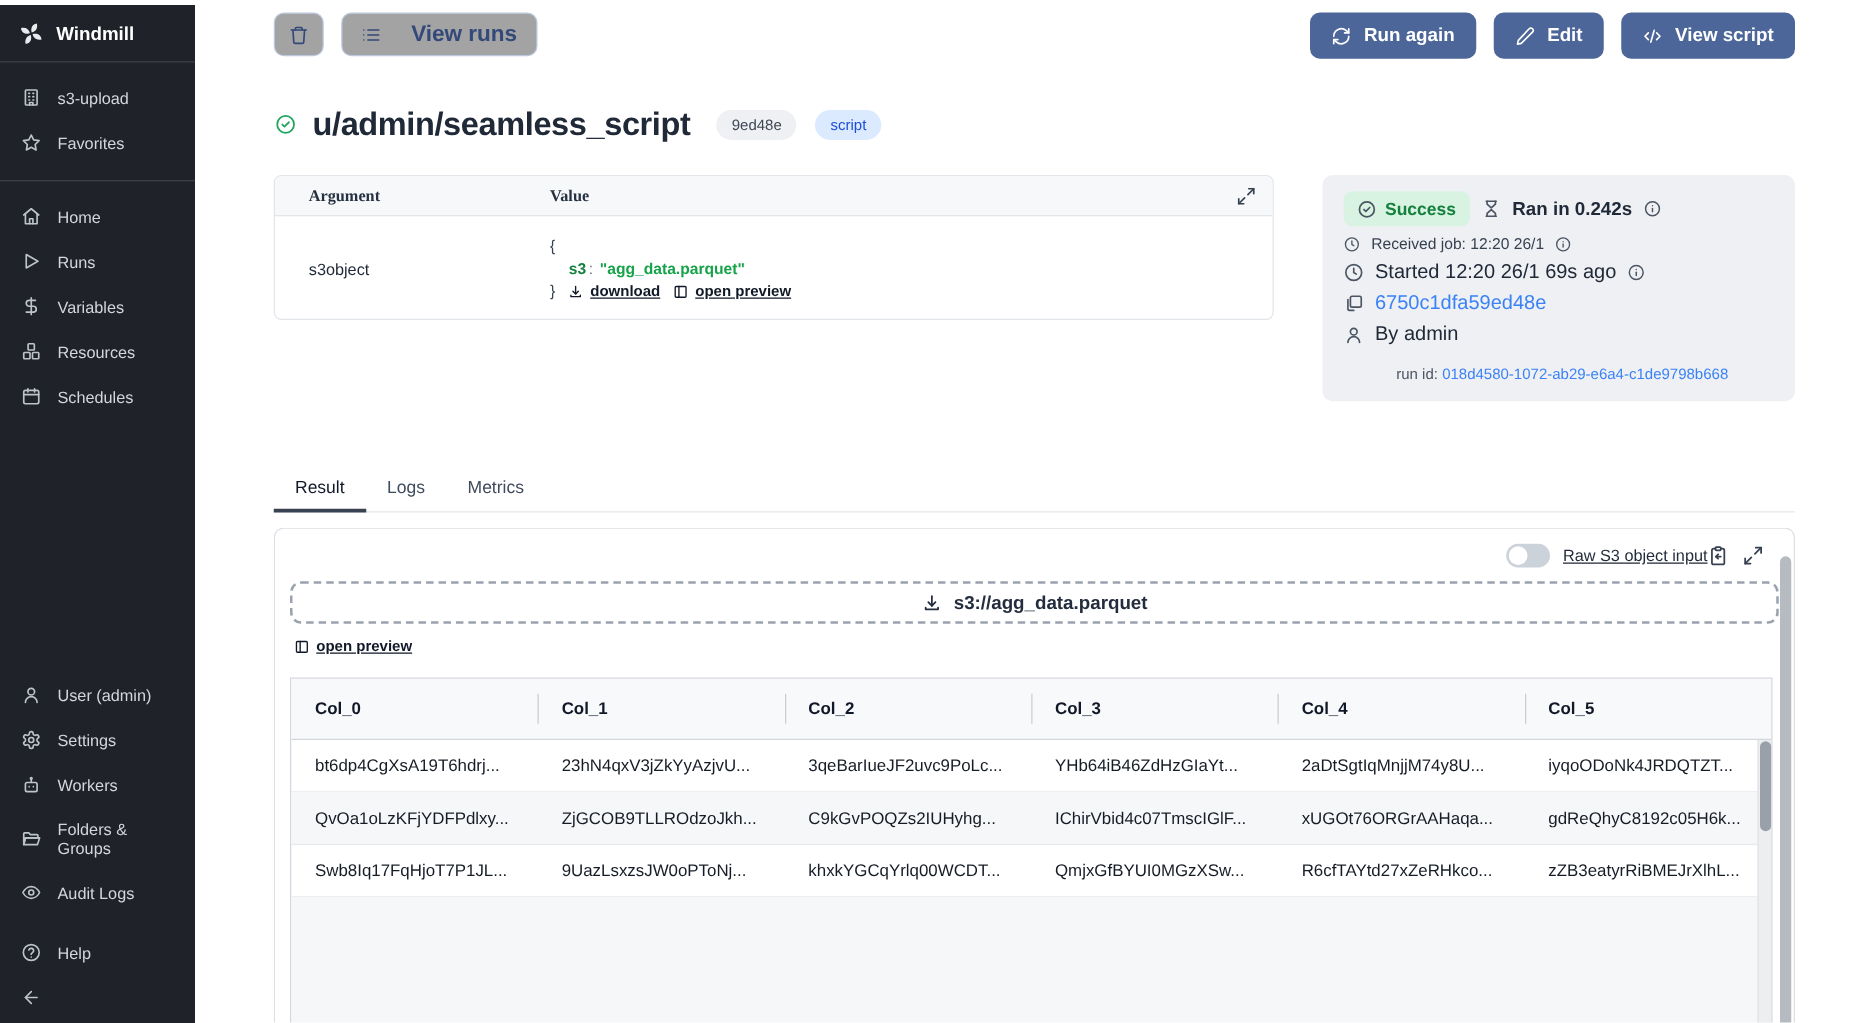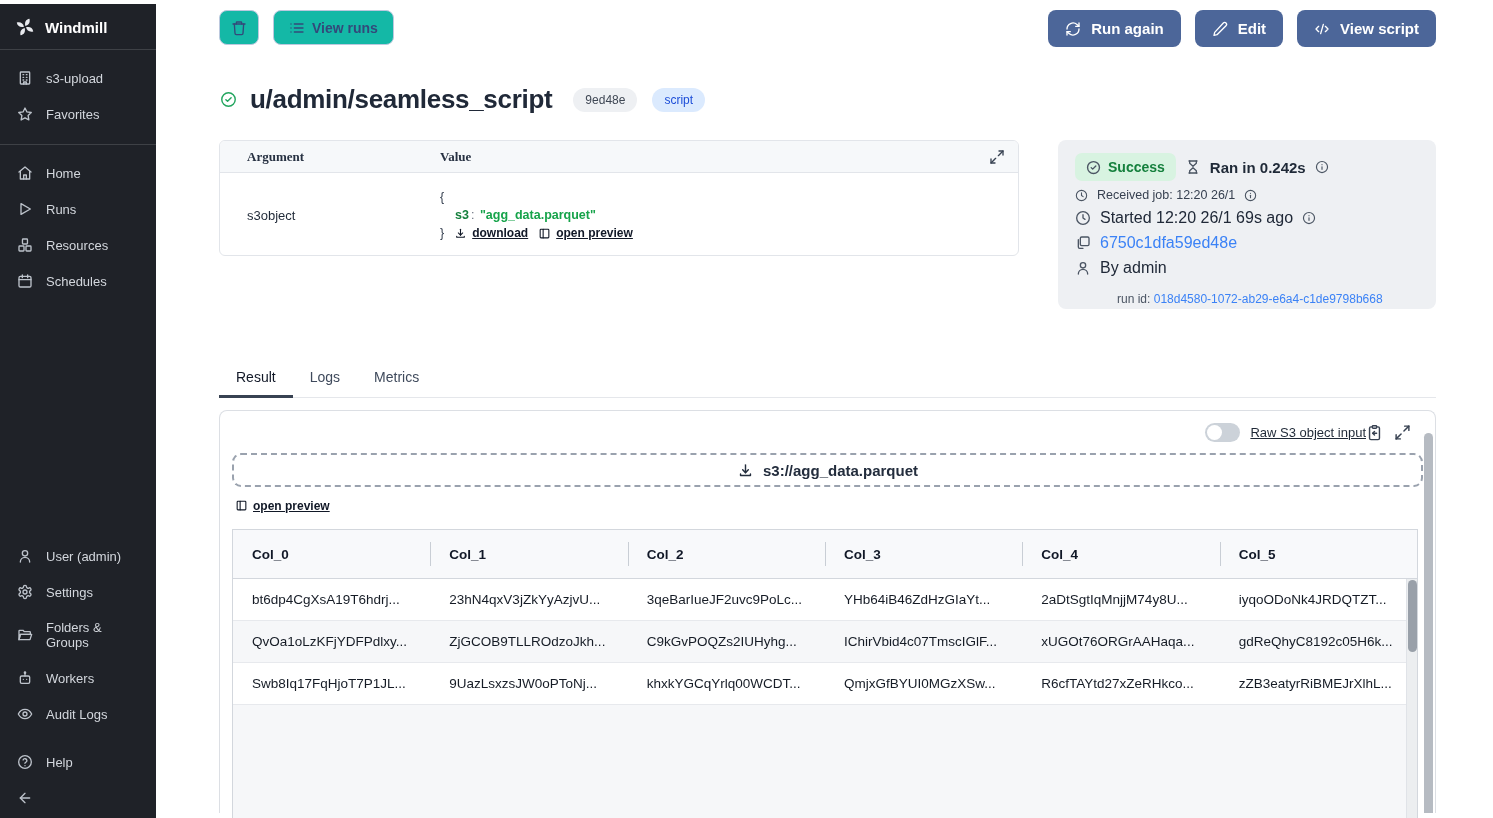--- a/index.html
+++ b/index.html
@@ -32,24 +32,24 @@
   .side-item svg { width:16px; height:16px; color:#bdc3cb; flex:none; }
   .side-spacer { flex:1; }
   .side-footer { padding-bottom:6px; }
 
   
   .main { margin-left:156px; padding:10px 57px 0 63px; }
 
   .toolbar { display:flex; align-items:flex-start; justify-content:space-between; }
   .toolbar-left, .toolbar-right { display:flex; gap:14px; }
   .btn-outline {
-    display:inline-flex; align-items:center; justify-content:center; gap:7px;
-    height:35px; padding:0 15px; background:#14b8a6;
+    display:inline-flex; align-items:center; justify-content:center; gap:24px;
+    height:35px; padding:0 15px; background:#a3a3a3;
     border:1px solid #bcc8de; border-radius:8px;
-    color:#33497a; font-weight:700; font-size:14px; cursor:pointer;
+    color:#33497a; font-weight:700; font-size:18px; cursor:pointer;
     font-family:"Liberation Sans", sans-serif;
   }
   .btn-icon-only { width:40px; padding:0; }
   .btn-outline svg { width:16px; height:16px; }
   .btn-primary {
     display:inline-flex; align-items:center; gap:10px;
     height:37px; padding:0 17px; background:#4c6699;
     border:none; border-radius:8px;
     color:#fff; font-weight:700; font-size:15px; cursor:pointer;
     font-family:"Liberation Sans", sans-serif;
@@ -87,21 +87,21 @@
   .mini-link {
     display:inline-flex; align-items:center; gap:5px;
     font-size:12px; font-weight:700; color:#111827; cursor:pointer;
   }
   .mini-link .lbl { text-decoration:underline; }
   .mini-link svg { width:13px; height:13px; }
 
   
   .info-panel {
     width:378px; background:#eef0f3; border-radius:8px;
-    padding:13px 17px 3px; font-size:16px; color:#202938;
+    padding:13px 17px 15px; font-size:16px; color:#202938;
   }
   .info-line { display:flex; align-items:center; gap:9px; margin-bottom:7px; }
   .info-line svg { flex:none; color:#4b5563; }
   .info-ico-muted { color:#6b7280 !important; }
   .success-badge {
     display:inline-flex; align-items:center; gap:7px;
     background:#d8f3e1; color:#15803d; font-weight:700; font-size:14px;
     padding:6px 11px; border-radius:7px;
   }
   .success-badge svg { width:15px; height:15px; }
@@ -238,20 +238,29 @@
       <span>
         <svg viewBox="0 0 24 24" fill="none" stroke="currentColor" stroke-width="2" stroke-linecap="round" stroke-linejoin="round" width="16" height="16">
           <path d="M6 4l14 8-14 8z"></path>
         </svg>
       </span>
       <span>Runs</span>
     </div>
     <div class="side-item">
       <span>
         <svg viewBox="0 0 24 24" fill="none" stroke="currentColor" stroke-width="2" stroke-linecap="round" stroke-linejoin="round" width="16" height="16">
+          <line x1="12" y1="2" x2="12" y2="22"></line>
+            <path d="M17 5H9.5a3.5 3.5 0 0 0 0 7h5a3.5 3.5 0 0 1 0 7H6"></path>
+        </svg>
+      </span>
+      <span>Variables</span>
+    </div>
+    <div class="side-item">
+      <span>
+        <svg viewBox="0 0 24 24" fill="none" stroke="currentColor" stroke-width="2" stroke-linecap="round" stroke-linejoin="round" width="16" height="16">
           <rect x="3" y="13.5" width="7.5" height="7.5" rx="1"></rect>
             <rect x="13.5" y="13.5" width="7.5" height="7.5" rx="1"></rect>
             <rect x="8.2" y="3" width="7.5" height="7.5" rx="1"></rect>
         </svg>
       </span>
       <span>Resources</span>
     </div>
     <div class="side-item">
       <span>
         <svg viewBox="0 0 24 24" fill="none" stroke="currentColor" stroke-width="2" stroke-linecap="round" stroke-linejoin="round" width="16" height="16">
@@ -276,40 +285,40 @@
       <span>User (admin)</span>
     </div>
     <div class="side-item">
       <span>
         <svg viewBox="0 0 24 24" fill="none" stroke="currentColor" stroke-width="2" stroke-linecap="round" stroke-linejoin="round" width="16" height="16">
           <circle cx="12" cy="12" r="3"></circle>
           <path d="M12.22 2h-.44a2 2 0 0 0-2 2v.18a2 2 0 0 1-1 1.73l-.43.25a2 2 0 0 1-2 0l-.15-.08a2 2 0 0 0-2.73.73l-.22.38a2 2 0 0 0 .73 2.73l.15.1a2 2 0 0 1 1 1.72v.51a2 2 0 0 1-1 1.74l-.15.09a2 2 0 0 0-.73 2.73l.22.38a2 2 0 0 0 2.73.73l.15-.08a2 2 0 0 1 2 0l.43.25a2 2 0 0 1 1 1.73V20a2 2 0 0 0 2 2h.44a2 2 0 0 0 2-2v-.18a2 2 0 0 1 1-1.73l.43-.25a2 2 0 0 1 2 0l.15.08a2 2 0 0 0 2.73-.73l.22-.39a2 2 0 0 0-.73-2.73l-.15-.08a2 2 0 0 1-1-1.74v-.5a2 2 0 0 1 1-1.74l.15-.09a2 2 0 0 0 .73-2.73l-.22-.38a2 2 0 0 0-2.73-.73l-.15.08a2 2 0 0 1-2 0l-.43-.25a2 2 0 0 1-1-1.73V4a2 2 0 0 0-2-2z"></path>
         </svg>
       </span>
       <span>Settings</span>
-    </div>
-    <div class="side-item">
-      <span>
-        <svg viewBox="0 0 24 24" fill="none" stroke="currentColor" stroke-width="2" stroke-linecap="round" stroke-linejoin="round" width="16" height="16">
-          <path d="M4 5h5l2 2h8a1 1 0 0 1 1 1v3H5l-2 8V6a1 1 0 0 1 1-1z"></path>
-            <path d="M5 11h17l-2.5 8H3z"></path>
-        </svg>
-      </span>
-      <span>Folders &amp; Groups</span>
     </div>
     <div class="side-item">
       <span>
         <svg viewBox="0 0 24 24" fill="none" stroke="currentColor" stroke-width="2" stroke-linecap="round" stroke-linejoin="round" width="16" height="16">
           <rect x="5" y="9" width="14" height="11" rx="2"></rect>
             <path d="M12 9V5"></path>
             <circle cx="12" cy="4" r="1"></circle>
             <path d="M9.5 14h.01M14.5 14h.01"></path>
         </svg>
       </span>
       <span>Workers</span>
+    </div>
+    <div class="side-item">
+      <span>
+        <svg viewBox="0 0 24 24" fill="none" stroke="currentColor" stroke-width="2" stroke-linecap="round" stroke-linejoin="round" width="16" height="16">
+          <path d="M4 5h5l2 2h8a1 1 0 0 1 1 1v3H5l-2 8V6a1 1 0 0 1 1-1z"></path>
+            <path d="M5 11h17l-2.5 8H3z"></path>
+        </svg>
+      </span>
+      <span>Folders &amp; Groups</span>
     </div>
     <div class="side-item">
       <span>
         <svg viewBox="0 0 24 24" fill="none" stroke="currentColor" stroke-width="2" stroke-linecap="round" stroke-linejoin="round" width="16" height="16">
           <path d="M2 12s3.5-7 10-7 10 7 10 7-3.5 7-10 7S2 12 2 12z"></path>
             <circle cx="12" cy="12" r="3"></circle>
         </svg>
       </span>
       <span>Audit Logs</span>
     </div>

